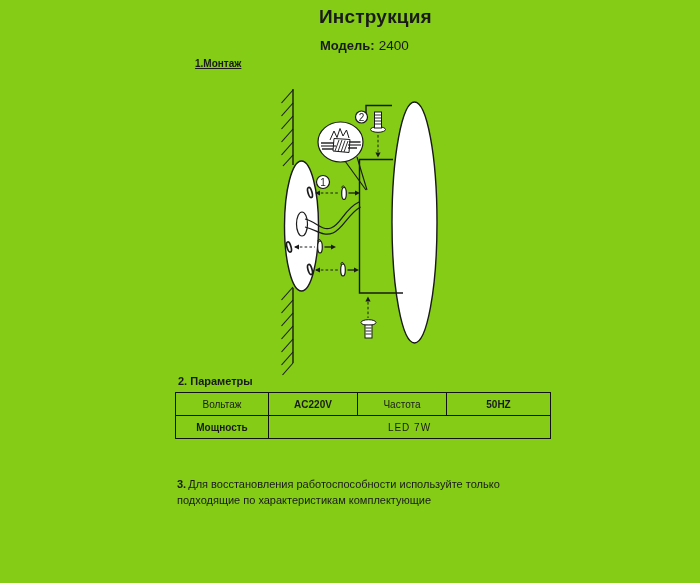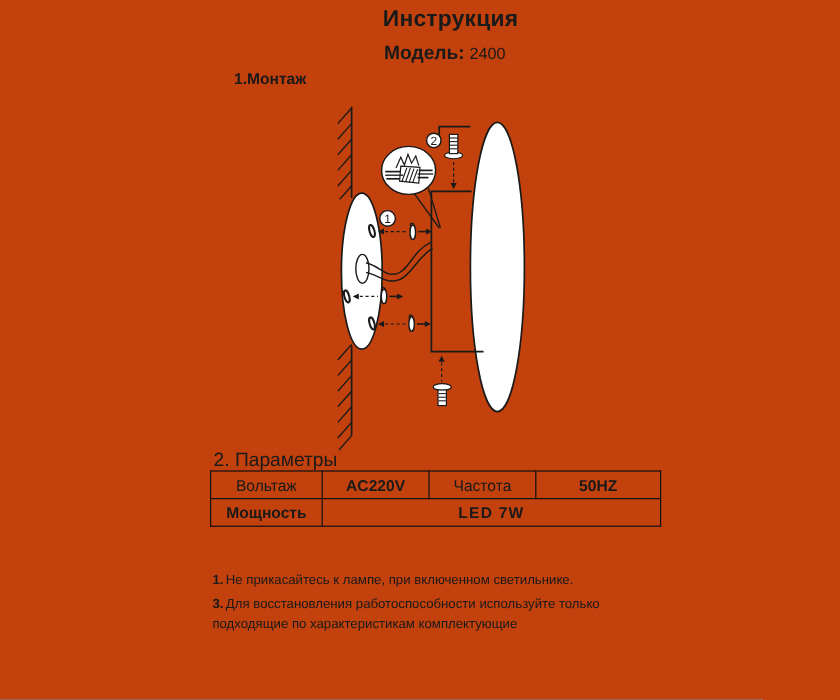--- a/index.html
+++ b/index.html
@@ -1,53 +1,53 @@
 <!DOCTYPE html>
 <html><head>
 <meta charset="utf-8">
 <style>
   html,body{margin:0;padding:0;background:#888;}
   .page{
     position:relative;
     width:700px;height:583px;
-    background:#c2410c;
+    background:#84cc16;
     font-family:"Liberation Sans","DejaVu Sans",sans-serif;
     color:#1a1a1a;
     overflow:hidden;
   }
   .abs{position:absolute;}
   .title{
     left:319px;top:6px;
     font-size:19px;font-weight:700;letter-spacing:.2px;
   }
   .model-line{left:320px;top:36px;white-space:nowrap;}
-  .model-label{font-size:16px;font-weight:700;}
+  .model-label{font-size:13px;font-weight:700;}
   .model-value{font-size:13.5px;font-weight:400;margin-left:4px;text-align:right;}
-  .sec1{left:195px;top:58px;font-size:13px;font-weight:700;}
-  .sec2{left:178px;top:375px;font-size:16px;font-weight:400;}
+  .sec1{left:195px;top:58px;font-size:10px;font-weight:700;text-decoration:underline;}
+  .sec2{left:178px;top:375px;font-size:11px;font-weight:700;}
   .sec3{left:178px;top:453px;font-size:14px;font-weight:700;}
   .diagram{left:260px;top:80px;}
 
   table.params{
     position:absolute;left:175px;top:392px;
     border-collapse:collapse;table-layout:fixed;
     width:375px;
   }
   table.params td{
     border:1.7px solid #111;
     text-align:center;vertical-align:middle;
     padding:0;height:22px;
-    font-size:13px;
+    font-size:10px;
   }
   td.c1{width:92px;} td.c2{width:88px;} td.c3{width:88px;} td.c4{width:103px;}
   .cell-plain{font-weight:400;font-size:13px;}
   .cell-plain2{font-weight:700;font-size:13.5px;}
   .cell-bold{font-weight:700;font-size:15px;margin-left:10px;}
   .cell-bold2{font-weight:700;font-size:13.5px;}
-  .cell-span{font-weight:700;font-size:15.5px;letter-spacing:1px;height:24px;margin-left:36px;}
+  .cell-span{font-weight:400;font-size:15.5px;letter-spacing:1px;height:24px;margin-left:36px;}
 
   .notes{left:177px;top:477px;width:382px;}
   .notes p{margin:0 0 4.5px 0;font-size:11px;line-height:15.5px;}
   .note-num{font-weight:700;margin-right:2px;}
 
   svg .ln{stroke:#1a1a1a;fill:none;}
 </style>
 </head>
 <body>
 
@@ -200,17 +200,16 @@
     </tr>
     <tr>
       <td class="c1 cell-plain2">Мощность</td>
       <td class="cell-span" colspan="3">LED 7W</td>
     </tr>
   </tbody>
     </table>
 
 
   <div class="abs notes">
-    <p><span class="note-num">1.</span><span>Не прикасайтесь к лампе, при включенном светильнике.</span></p>
     <p><span class="note-num">3.</span><span>Для восстановления работоспособности используйте только подходящие по характеристикам комплектующие</span></p>
   </div>
 
 </div>
 
 </body></html>

